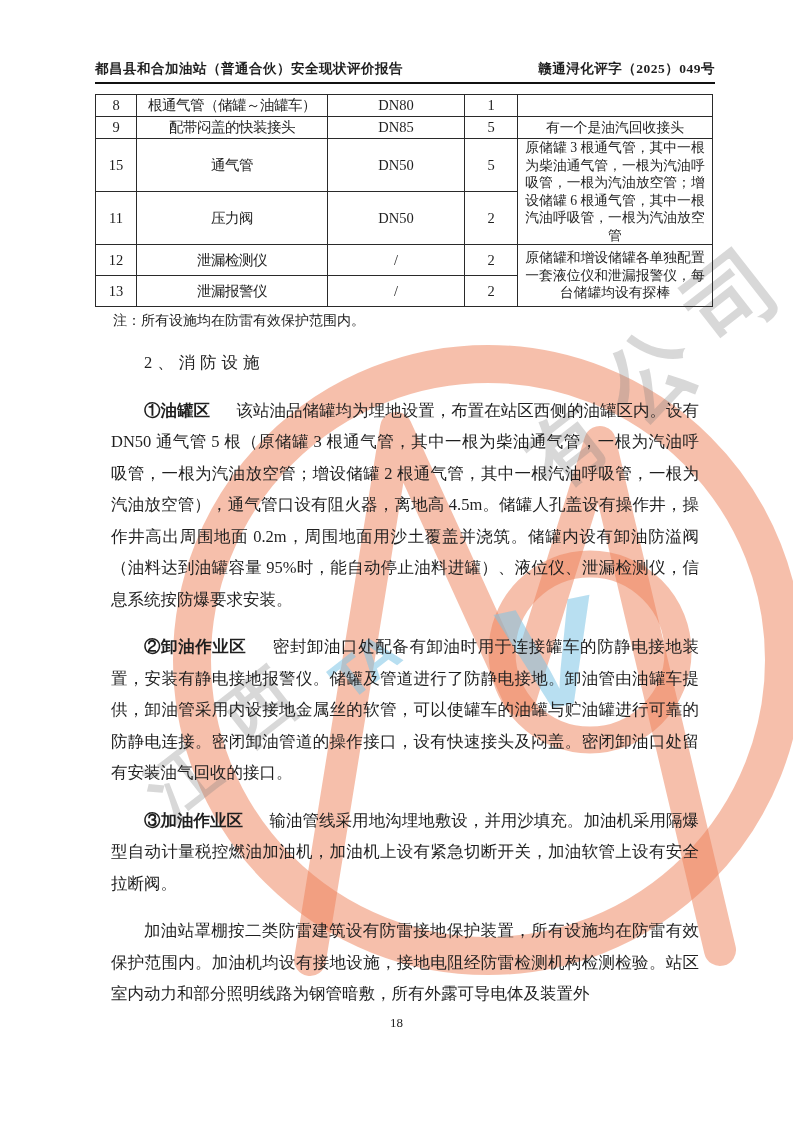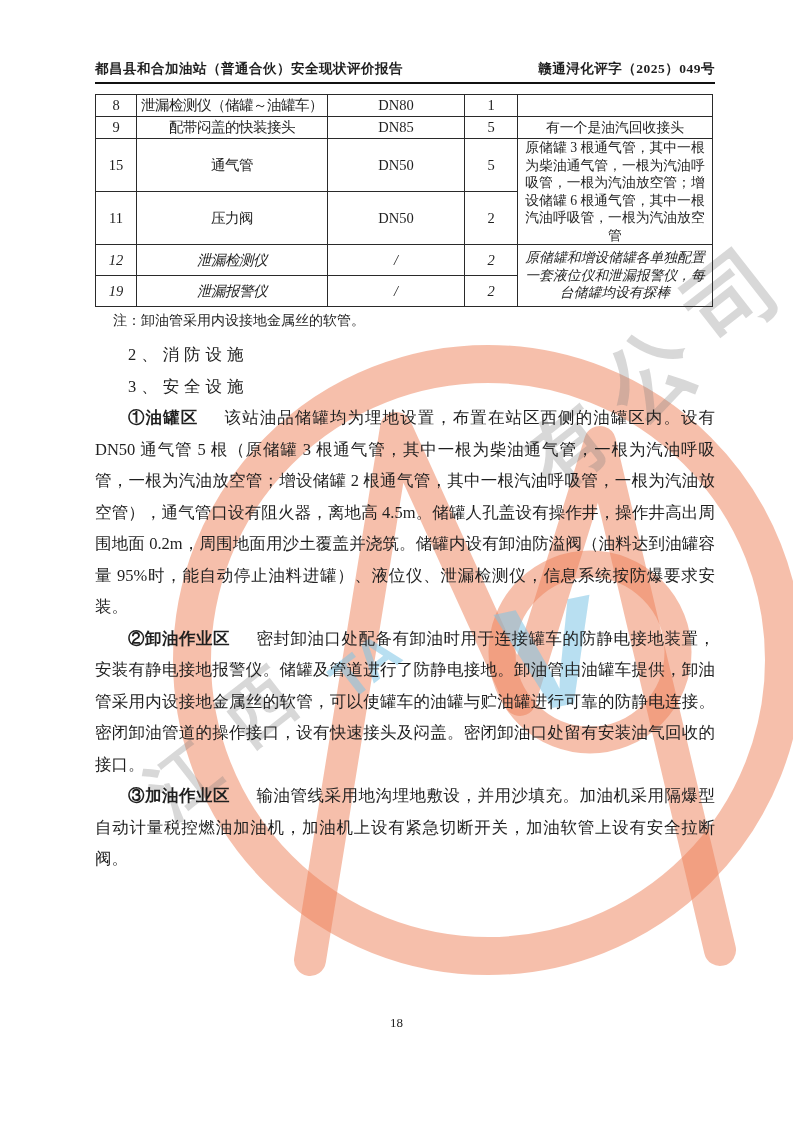--- a/index.html
+++ b/index.html
@@ -54,28 +54,28 @@
     padding:0 1px;
     overflow:hidden;
   }
   td.c-no{width:38px;}
   td.c-name{width:188px;letter-spacing:-0.5px;}
   td.c-spec{width:134px;}
   td.c-qty{width:50px;}
   td.c-note{width:192px;font-size:13.8px;line-height:17.5px;padding:1px 2px;}
   tr.r-sm{height:22px;}
   tr.r-md{height:45px;}
-  tr.r-lg{height:31px;font-style:italic;}
+  tr.r-lg{height:31px;}
   .footnote{
     font-size:14px;
     margin:4px 0 0 18px;
     line-height:20px;
   }
   .bodytext{margin-top:8px;font-size:16.5px;line-height:31.5px;text-align:justify;}
-  .bodytext p{margin:0;text-indent:2em;}
+  .bodytext p{margin:16px;text-indent:2em;}
   .sub-heading{letter-spacing:0.30em;}
   .zone-label{font-weight:bold;margin-right:1.6em;}
   .page-num{
     position:absolute;left:0;right:0;top:1015px;
     text-align:center;font-size:13px;z-index:1;
   }
 </style>
 </head>
 <body>
 
@@ -101,21 +101,21 @@
 
     <div class="doc-header">
       <span>都昌县和合加油站（普通合伙）安全现状评价报告</span>
       <span>赣通浔化评字（2025）049号</span>
     </div>
 
     <table class="spec-table">
       <tbody>
         <tr class="r-sm">
           <td class="c-no">8</td>
-          <td class="c-name">泄漏检测仪（储罐～油罐车）</td>
+          <td class="c-name">根通气管（储罐～油罐车）</td>
           <td class="c-spec">DN80</td>
           <td class="c-qty">1</td>
           <td class="c-note"></td>
         </tr>
         <tr class="r-sm">
           <td class="c-no">9</td>
           <td class="c-name">配带闷盖的快装接头</td>
           <td class="c-spec">DN85</td>
           <td class="c-qty">5</td>
           <td class="c-note">有一个是油汽回收接头</td>
@@ -134,34 +134,34 @@
           <td class="c-qty">2</td>
         </tr>
         <tr class="r-lg">
           <td class="c-no">12</td>
           <td class="c-name">泄漏检测仪</td>
           <td class="c-spec">/</td>
           <td class="c-qty">2</td>
           <td class="c-note" rowspan="2">原储罐和增设储罐各单独配置一套液位仪和泄漏报警仪，每台储罐均设有探棒</td>
         </tr>
         <tr class="r-lg">
-          <td class="c-no">19</td>
+          <td class="c-no">13</td>
           <td class="c-name">泄漏报警仪</td>
           <td class="c-spec">/</td>
           <td class="c-qty">2</td>
         </tr>
       </tbody>
     </table>
 
-    <div class="footnote">注：卸油管采用内设接地金属丝的软管。</div>
+    <div class="footnote">注：所有设施均在防雷有效保护范围内。</div>
 
     <div class="bodytext">
       <p class="sub-heading">2、消防设施</p>
-      <p class="sub-heading">3、安全设施</p>
       <p><span class="zone-label">①油罐区</span><span>该站油品储罐均为埋地设置，布置在站区西侧的油罐区内。设有 DN50 通气管 5 根（原储罐 3 根通气管，其中一根为柴油通气管，一根为汽油呼吸管，一根为汽油放空管；增设储罐 2 根通气管，其中一根汽油呼吸管，一根为汽油放空管），通气管口设有阻火器，离地高 4.5m。储罐人孔盖设有操作井，操作井高出周围地面 0.2m，周围地面用沙土覆盖并浇筑。储罐内设有卸油防溢阀（油料达到油罐容量 95%时，能自动停止油料进罐）、液位仪、泄漏检测仪，信息系统按防爆要求安装。</span></p>
       <p><span class="zone-label">②卸油作业区</span><span>密封卸油口处配备有卸油时用于连接罐车的防静电接地装置，安装有静电接地报警仪。储罐及管道进行了防静电接地。卸油管由油罐车提供，卸油管采用内设接地金属丝的软管，可以使罐车的油罐与贮油罐进行可靠的防静电连接。密闭卸油管道的操作接口，设有快速接头及闷盖。密闭卸油口处留有安装油气回收的接口。</span></p>
       <p><span class="zone-label">③加油作业区</span><span>输油管线采用地沟埋地敷设，并用沙填充。加油机采用隔爆型自动计量税控燃油加油机，加油机上设有紧急切断开关，加油软管上设有安全拉断阀。</span></p>
+      <p>加油站罩棚按二类防雷建筑设有防雷接地保护装置，所有设施均在防雷有效保护范围内。加油机均设有接地设施，接地电阻经防雷检测机构检测检验。站区室内动力和部分照明线路为钢管暗敷，所有外露可导电体及装置外</p>
     </div>
 
   </div>
 </div>
 
 <div class="page-num">18</div>
 
 </body></html>

